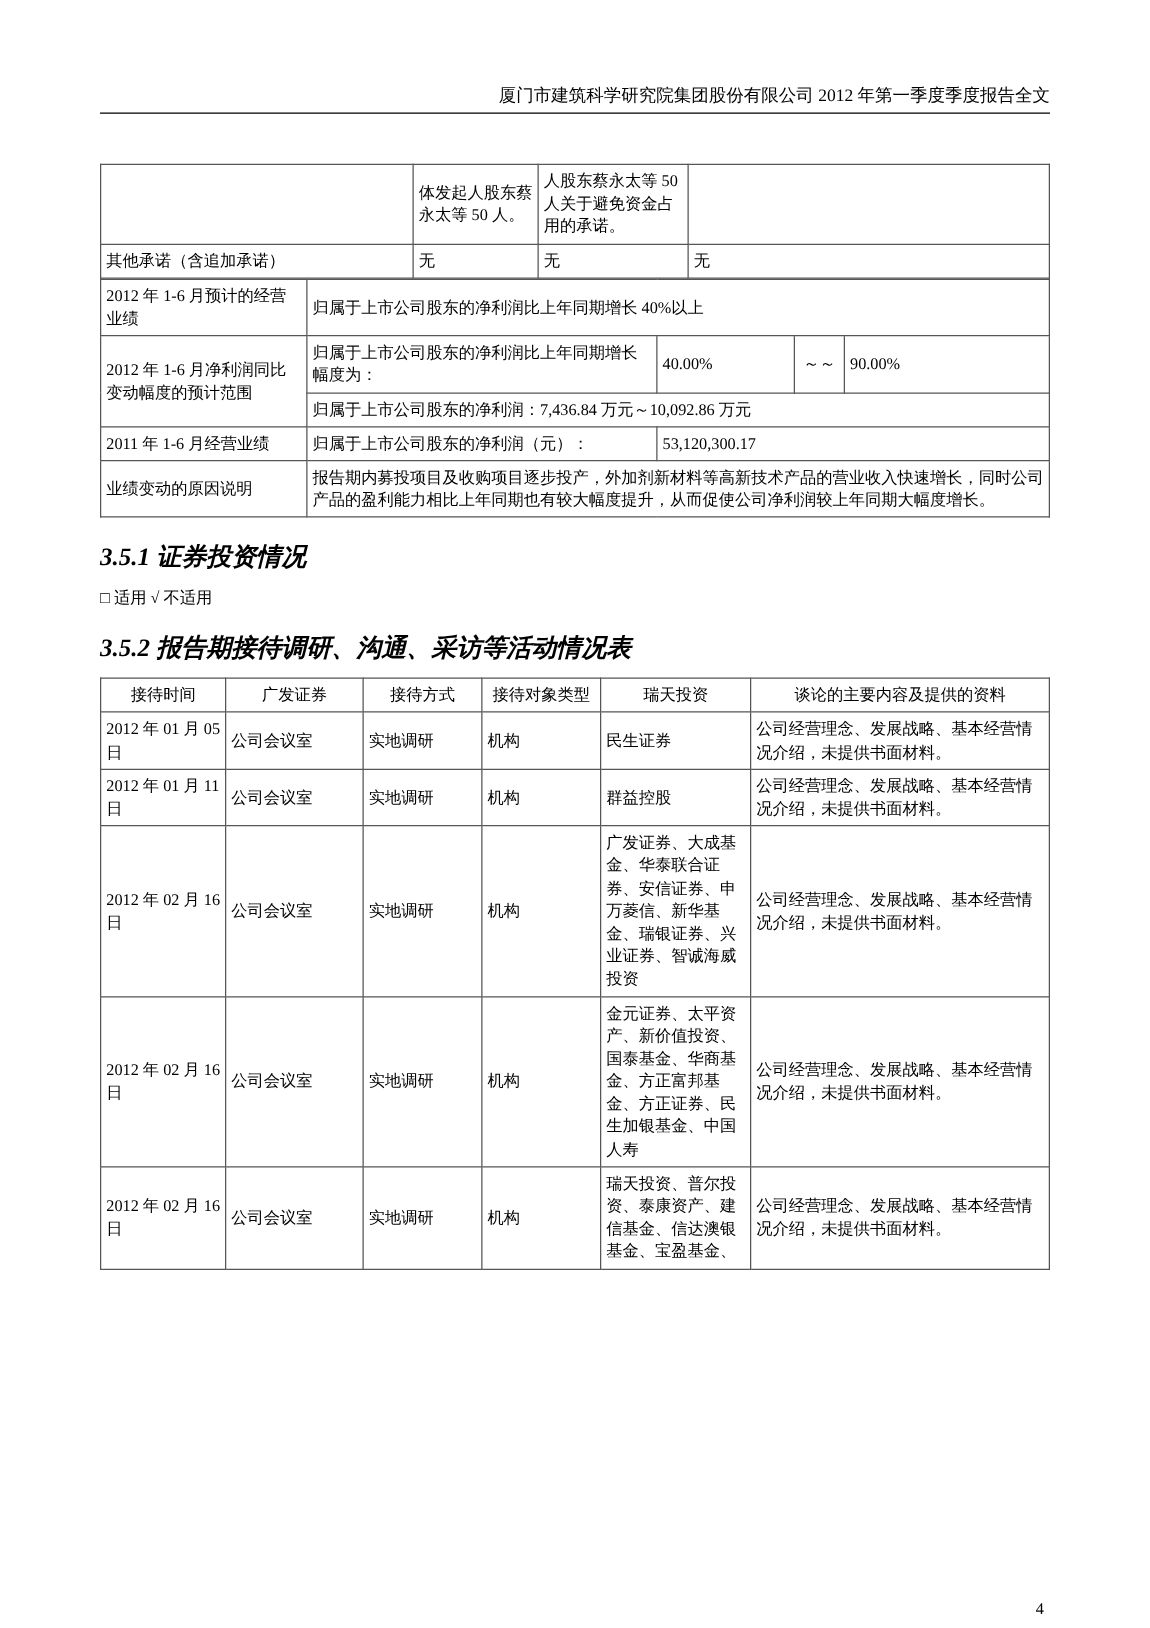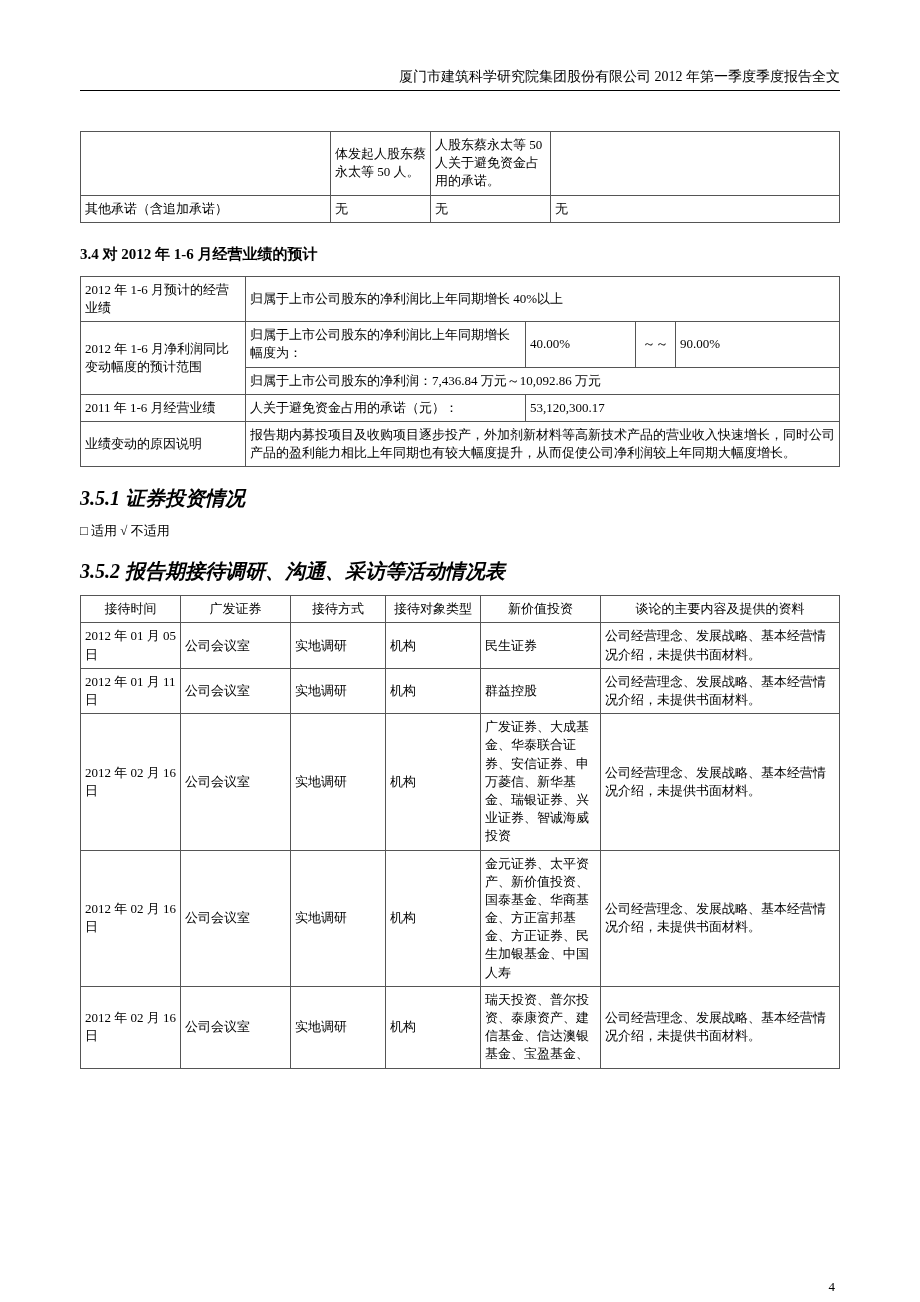--- a/index.html
+++ b/index.html
@@ -102,21 +102,20 @@
     </tr>
     <tr>
       <td>其他承诺（含追加承诺）</td>
       <td>无</td>
       <td>无</td>
       <td>无</td>
     </tr>
   </tbody>
     </table>
 
-  <div class="h2">3.4 对 2012 年 1-6 月经营业绩的预计</div>
 
   <table class="t2">
     <colgroup>
         <col class="c1">
         <col class="c2">
         <col class="c3">
         <col class="c4">
         <col class="c5">
       </colgroup>
     <tbody>
@@ -129,21 +128,21 @@
       <td>归属于上市公司股东的净利润比上年同期增长幅度为：</td>
       <td class="right">40.00%</td>
       <td class="center">～～</td>
       <td class="right">90.00%</td>
     </tr>
     <tr>
       <td colspan="4">归属于上市公司股东的净利润：7,436.84 万元～10,092.86 万元</td>
     </tr>
     <tr>
       <td>2011 年 1-6 月经营业绩</td>
-      <td>人关于避免资金占用的承诺（元）：</td>
+      <td>归属于上市公司股东的净利润（元）：</td>
       <td colspan="3" class="right">53,120,300.17</td>
     </tr>
     <tr>
       <td>业绩变动的原因说明</td>
       <td colspan="4">报告期内募投项目及收购项目逐步投产，外加剂新材料等高新技术产品的营业收入快速增长，同时公司产品的盈利能力相比上年同期也有较大幅度提升，从而促使公司净利润较上年同期大幅度增长。</td>
     </tr>
   </tbody>
     </table>
 
   <div class="h3">3.5.1 证券投资情况</div>
@@ -158,21 +157,21 @@
         <col class="c4">
         <col class="c5">
         <col class="c6">
       </colgroup>
     <tbody>
         <tr>
       <td class="center">接待时间</td>
       <td class="center">广发证券</td>
       <td class="center">接待方式</td>
       <td class="center">接待对象类型</td>
-      <td class="center">新价值投资</td>
+      <td class="center">瑞天投资</td>
       <td class="center">谈论的主要内容及提供的资料</td>
     </tr>
     <tr>
       <td>2012 年 01 月 05日</td>
       <td>公司会议室</td>
       <td>实地调研</td>
       <td>机构</td>
       <td>民生证券</td>
       <td>公司经营理念、发展战略、基本经营情况介绍，未提供书面材料。</td>
     </tr>

